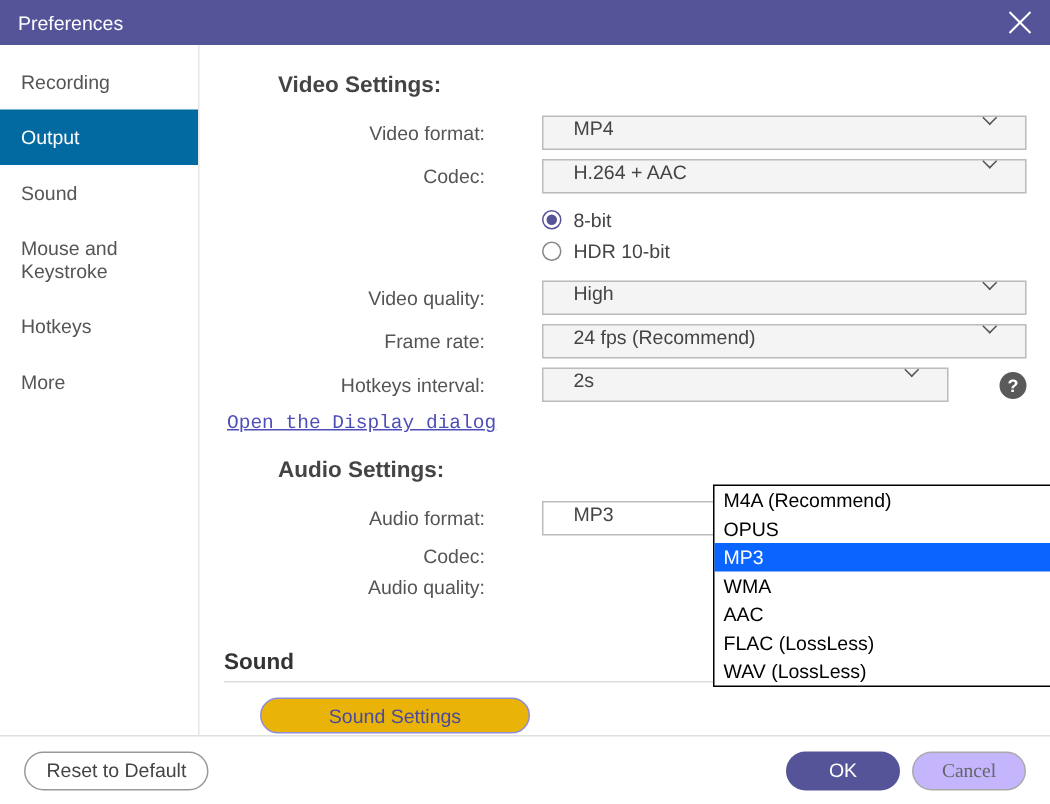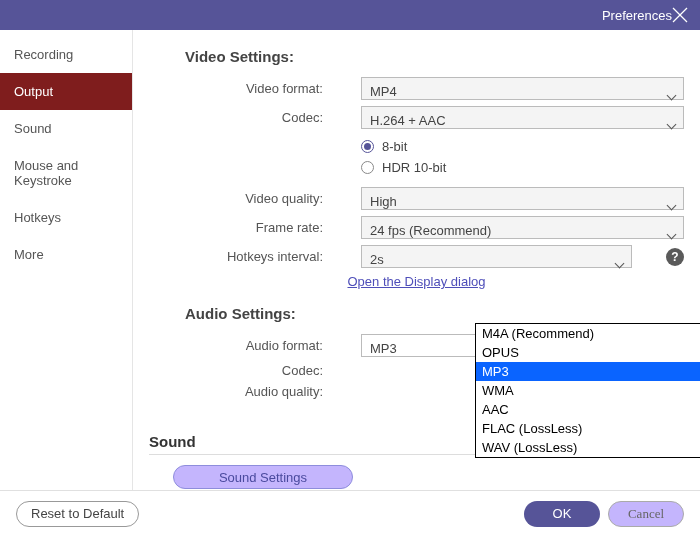--- a/index.html
+++ b/index.html
@@ -1,44 +1,44 @@
 <!DOCTYPE html>
 <html><head>
 <meta charset="utf-8">
 <style>
 * { box-sizing: border-box; margin: 0; padding: 0; }
 body { font-family: Arial, sans-serif; font-size: 13px; color: #333; background: #fff; width: 700px; height: 536px; overflow: hidden; position: relative; }
-.titlebar { background: #565498; color: #fff; height: 30px; display: flex; align-items: center; justify-content: flex-end; padding: 0 12px; }
+.titlebar { background: #565498; color: #fff; height: 30px; display: flex; align-items: center; justify-content: space-between; padding: 0 12px; }
 .titlebar-title { font-size: 13px; font-weight: normal; }
 .close-btn { cursor: pointer; font-size: 18px; line-height: 1; }
 .close-btn svg { display: block; }
 .container { display: flex; height: 460px; }
 .sidebar { width: 133px; border-right: 1px solid #e5e5e5; padding-top: 6px; }
 .sidebar-item { padding: 11px 14px; cursor: pointer; color: #555; font-size: 13px; }
-.sidebar-item.active { background: #7f1d1d; color: #fff; }
+.sidebar-item.active { background: #0369a1; color: #fff; }
 .content { flex: 1; overflow-y: auto; padding: 14px 16px 0 16px; position: relative; }
 .section-title { font-size: 15px; font-weight: 600; color: #444; margin: 4px 0 12px 36px; }
 .row { display: flex; align-items: center; margin-bottom: 6px; gap: 28px; }
 .row-label { width: 184px; text-align: right; padding-right: 10px; color: #555; font-size: 13px; }
-.select { flex: 1; height: 23px; border: 1px solid #bbb; background: #f4f4f4; display: flex; align-items: flex-end; justify-content: space-between; padding: 0 8px; cursor: pointer; font-size: 13px; color: #444; }
+.select { flex: 1; height: 23px; border: 1px solid #bbb; background: #f4f4f4; display: flex; align-items: flex-start; justify-content: space-between; padding: 0 20px; cursor: pointer; font-size: 13px; color: #444; }
 .select.white { background: #fff; }
 .chev { border: solid #555; border-width: 0 1px 1px 0; display: inline-block; padding: 3px; transform: rotate(45deg); margin-top: -3px; }
 .radio-group { flex: 1; display: flex; flex-direction: column; gap: 6px; padding: 4px 0 6px; }
 .radio-opt { display: flex; align-items: center; gap: 8px; color: #444; }
 .radio-circle { width: 13px; height: 13px; border: 1px solid #888; border-radius: 50%; display: flex; align-items: center; justify-content: center; }
 .radio-circle.checked { border-color: #565498; }
 .radio-dot { width: 7px; height: 7px; background: #565498; border-radius: 50%; }
 .help-icon { width: 18px; height: 18px; border-radius: 50%; background: #5a5a5a; color: #fff; display: flex; align-items: center; justify-content: center; font-weight: bold; font-size: 12px; margin-left: 6px; cursor: pointer; }
-.link-row { text-align: center; margin: 0 2px 16px; }
+.link-row { text-align: left; margin: 0 2px 16px; font-family: Liberation Mono, monospace; }
 .link { color: #4e4eb9; text-decoration: underline; cursor: pointer; font-size: 13px; }
 .dropdown { position: absolute; left: 342px; top: 293px; width: 330px; border: 1px solid #000; background: #fff; z-index: 10; }
 .dropdown-item { padding: 2px 6px; font-size: 13px; color: #000; cursor: pointer; }
 .dropdown-item.selected { background: #0a64ff; color: #fff; }
 .section-hdr { font-size: 15px; font-weight: 700; color: #333; margin: 34px 0 10px 0; border-bottom: 1px solid #ddd; padding-bottom: 4px; }
-.pill-btn { width: 180px; height: 24px; border: 1px solid #8e8ddc; border-radius: 12px; background: #c4b5fd; color: #4a4a9e; display: flex; align-items: center; justify-content: center; cursor: pointer; margin-left: 24px; font-size: 13px; }
+.pill-btn { width: 180px; height: 24px; border: 1px solid #8e8ddc; border-radius: 12px; background: #eab308; color: #4a4a9e; display: flex; align-items: center; justify-content: center; cursor: pointer; margin-left: 24px; font-size: 13px; }
 .footer { position: absolute; bottom: 0; left: 0; right: 0; height: 46px; border-top: 1px solid #e0e0e0; display: flex; align-items: center; justify-content: space-between; padding: 0 16px; background: #fff; gap: 36px; }
 .btn-reset { height: 26px; padding: 0 14px; border: 1px solid #999; border-radius: 13px; background: #fff; color: #444; cursor: pointer; font-size: 13px; display: flex; align-items: center; }
 .footer-right { display: flex; gap: 8px; }
 .btn-ok { width: 76px; height: 26px; background: #565498; color: #fff; border: none; border-radius: 13px; cursor: pointer; font-size: 13px; display: flex; align-items: center; justify-content: center; }
 .btn-cancel { width: 76px; height: 26px; background: #c4b5fd; color: #666; border: 1px solid #aaa; border-radius: 13px; cursor: pointer; font-size: 13px; display: flex; align-items: center; justify-content: center; font-family: Liberation Serif, serif; }
 .content::-webkit-scrollbar { width: 8px; }
 .content::-webkit-scrollbar-thumb { background: #ccc; border-radius: 4px; }
 </style>
 </head>
 <body>

